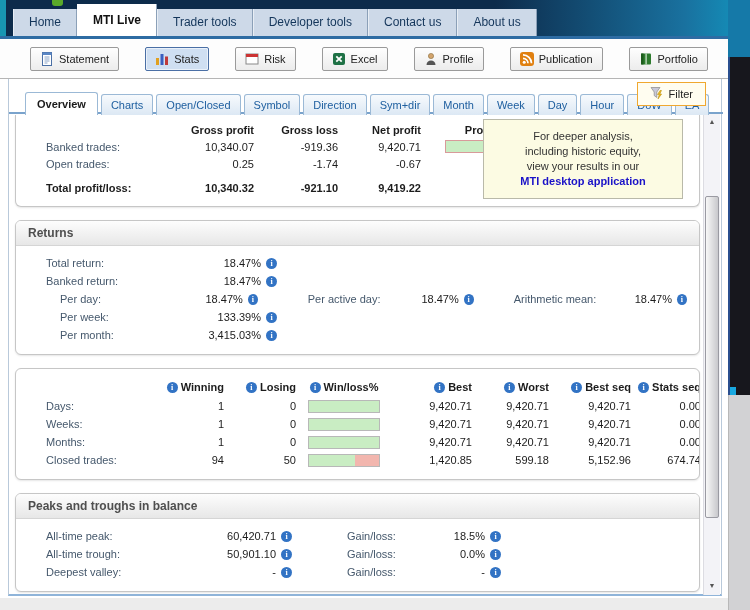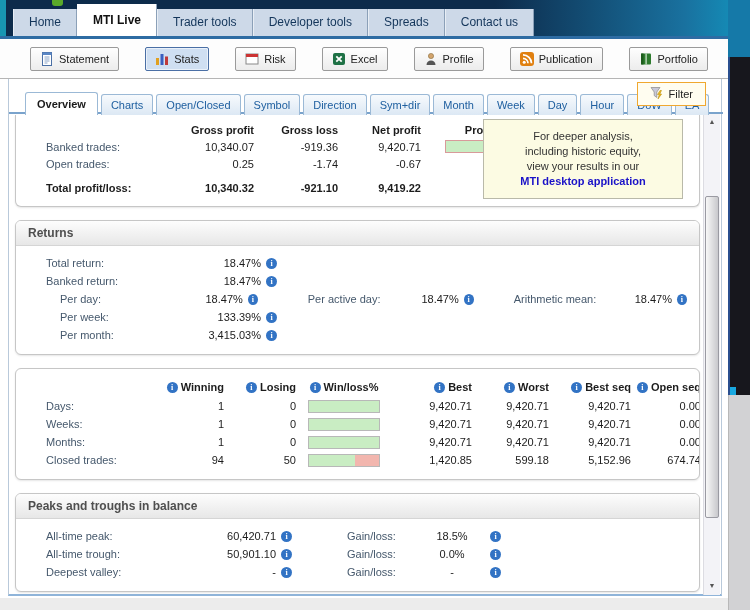--- a/index.html
+++ b/index.html
@@ -103,21 +103,21 @@
   .wl-bar { display:flex; width:72px; height:13px; border:1px solid #b8b8b8; margin:0 auto; }
   .wl-green { background:#c9edc3; height:100%; }
   .wl-red { background:#f2b6ae; flex:1; height:100%; }
 
   
   .pk-row { display:flex; align-items:center; height:18px; }
   .pk-lbl { width:130px; }
   .pk-val { width:100px; text-align:right; margin-right:5px; }
   .pk-gap { width:55px; }
   .pk-glbl { width:72px; }
-  .pk-gval { width:66px; text-align:center; margin-right:5px; }
+  .pk-gval { width:66px; text-align:right; margin-right:5px; }
 
   
   .scrollbar { position:absolute; top:35px; right:1px; width:17px; height:481px; background:#f3f3f7; border-left:1px solid #dcdce2; }
   .sb-btn { position:absolute; left:0; width:16px; height:16px; text-align:center; font-size:7px; color:#555;
             line-height:16px; cursor:pointer; }
   .sb-up { top:0; } .sb-down { bottom:1px; }
   .sb-thumb { position:absolute; top:82px; left:1px; width:14px; height:322px; cursor:pointer;
               background:linear-gradient(to right,#f8f8f8,#c8c8cc); border:1px solid #9a9aa2; border-radius:2px; }
 </style>
 </head>
@@ -134,22 +134,22 @@
   </div>
 
   <div class="header">
     <div class="teal-edge"></div>
     <div class="logo-sliver"></div>
     <div class="nav-tabs">
       <div class="nav-tab">Home</div>
       <div class="nav-tab active">MTI Live</div>
       <div class="nav-tab">Trader tools</div>
       <div class="nav-tab">Developer tools</div>
-      <div class="nav-tab">Spreads</div>
       <div class="nav-tab">Contact us</div>
+      <div class="nav-tab">About us</div>
     </div>
   </div>
   <div class="blue-underline"></div>
 
   <div class="toolbar">
     <div class="tb-btn">
       <span>
           <svg width="14" height="14" viewBox="0 0 14 14">
             <rect x="2.5" y="0.5" width="9" height="13" fill="#fff" stroke="#4a6fa5"></rect>
             <rect x="2.5" y="0.5" width="9" height="2.5" fill="#5b87c5"></rect>
@@ -341,21 +341,21 @@
           <table class="bp">
             <tbody>
                 <tr>
               <th class="c-lbl"></th>
               <th class="c-win"><span class="iicon">i</span> <span>Winning</span></th>
               <th class="c-los"><span class="iicon">i</span> <span>Losing</span></th>
               <th class="c-bar"><span class="iicon">i</span> <span>Win/loss%</span></th>
               <th class="c-best"><span class="iicon">i</span> <span>Best</span></th>
               <th class="c-worst"><span class="iicon">i</span> <span>Worst</span></th>
               <th class="c-bseq"><span class="iicon">i</span> <span>Best seq</span></th>
-              <th class="c-wseq"><span class="iicon">i</span> <span>Open seq</span></th>
+              <th class="c-wseq"><span class="iicon">i</span> <span>Stats seq</span></th>
             </tr>
             <tr>
               <td class="c-lbl lbl">Days:</td>
               <td class="val">1</td>
               <td class="val">0</td>
               <td>
                     <div class="wl-bar">
                       <div class="wl-green" style="width: 100%;"></div>
                       <div class="wl-red"></div>
                     </div>

